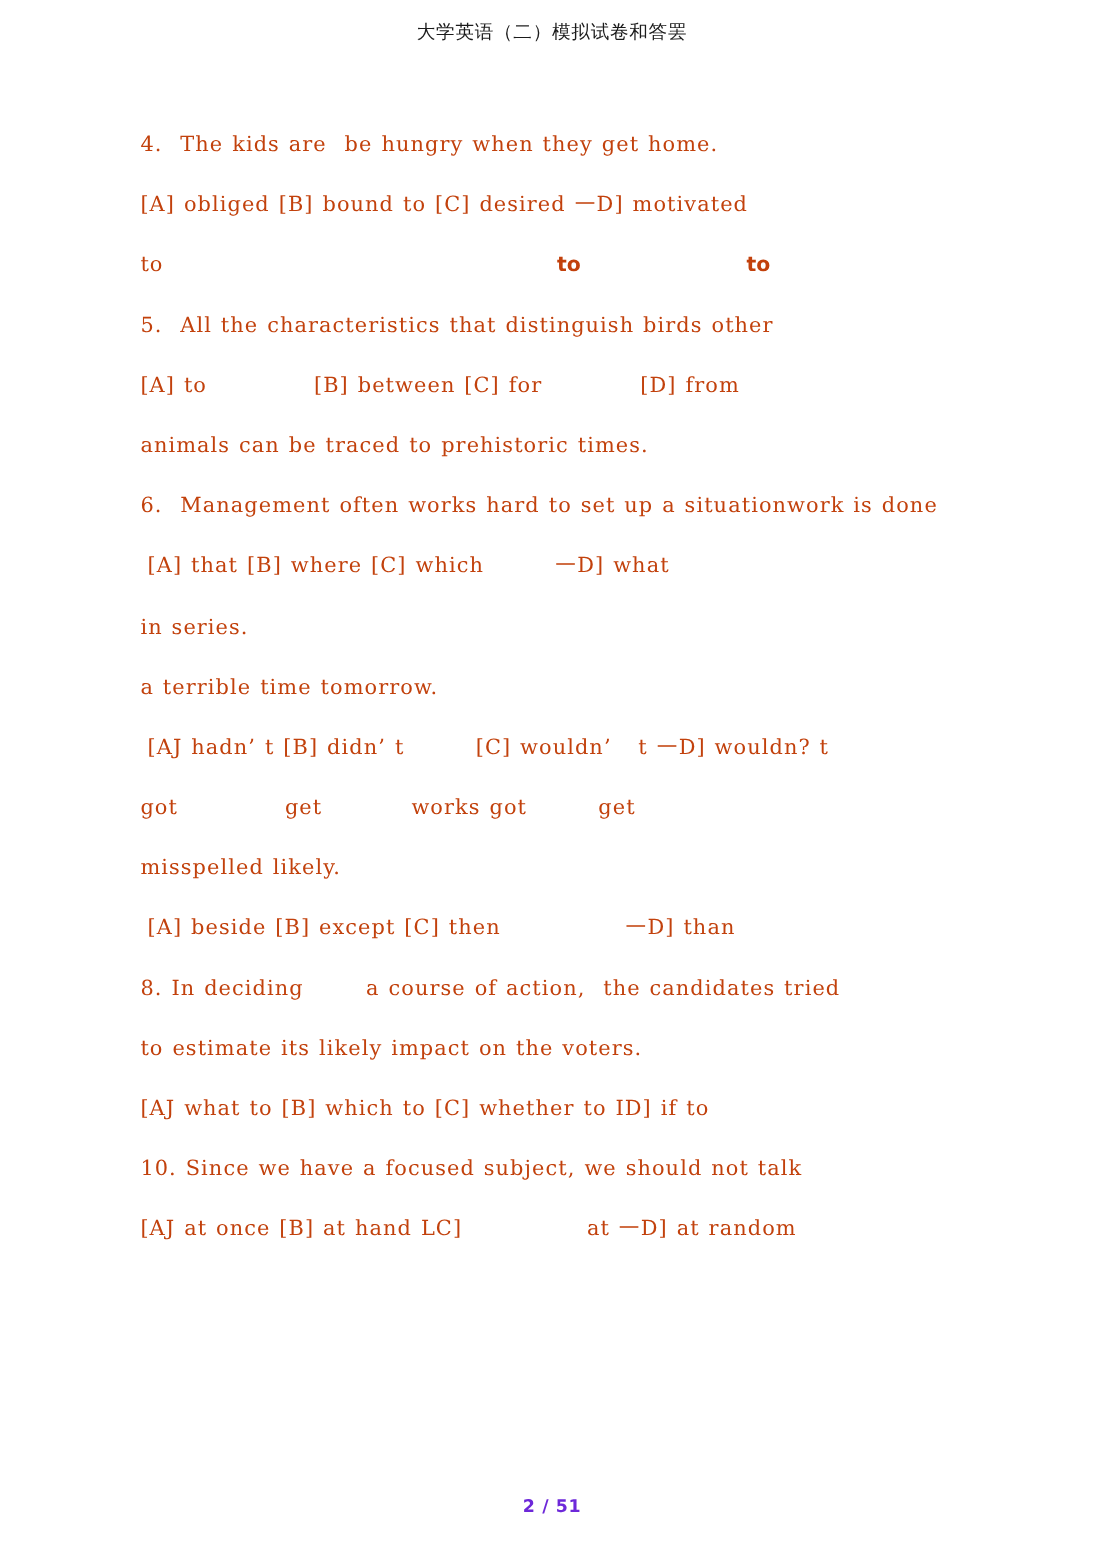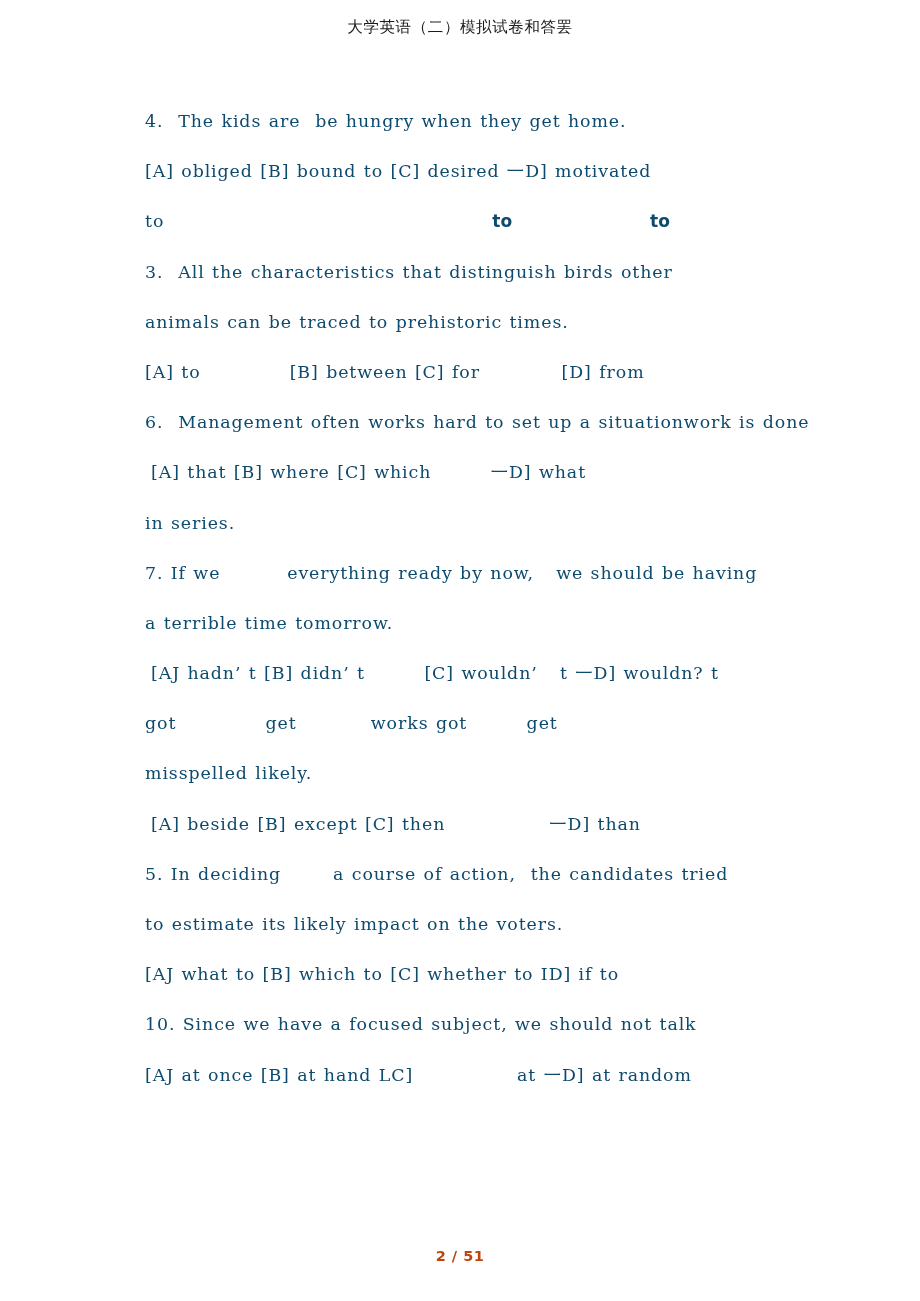--- a/index.html
+++ b/index.html
@@ -45,25 +45,24 @@
     top: 96px;
     left: 117px;
     width: 690px;
   }
 
   .line {
     font-family: "DejaVu Serif", "Liberation Serif", serif;
     font-size: 17.4px;
     line-height: 50.2px;
     height: 50.2px;
-    color: #0c4a6e;
+    color: #c2410c;
     white-space: pre;
     letter-spacing: 0.9px;
     word-spacing: 1px;
-    margin-left: 28px;
   }
 
   
   .line.indent { padding-left: 6px; }
 
   
   .alt-to {
     font-family: "DejaVu Sans", "Liberation Sans", sans-serif;
     font-weight: 700;
     font-size: 17px;
@@ -73,65 +72,64 @@
   
   .doc-footer {
     position: absolute;
     top: 1248px;
     left: 0;
     width: 920px;
     text-align: center;
     font-family: "DejaVu Sans", "Liberation Sans", sans-serif;
     font-size: 14.5px;
     font-weight: 700;
-    color: #c2410c;
+    color: #6d28d9;
     letter-spacing: 0.5px;
   }
 </style>
 </head>
 <body style="background: rgb(255, 255, 255);">
 
 <div class="page">
 
   <div class="doc-header">大学英语（二）模拟试卷和答罢</div>
 
   <div class="content">
 
     <div class="line">4.  The kids are  be hungry when they get home.</div>
 
     <div class="line">[A] obliged [B] bound to [C] desired 一D] motivated</div>
 
     <div class="line"><span>to</span><span style="display:inline-block;width:328px"></span><span class="alt-to">to</span><span style="display:inline-block;width:138px"></span><span class="alt-to">to</span></div>
 
-    <div class="line">3.  All the characteristics that distinguish birds other</div>
+    <div class="line">5.  All the characteristics that distinguish birds other</div>
+
+    <div class="line">[A] to            [B] between [C] for           [D] from</div>
 
     <div class="line">animals can be traced to prehistoric times.</div>
-
-    <div class="line">[A] to            [B] between [C] for           [D] from</div>
 
     <div class="line">6.  Management often works hard to set up a situationwork is done</div>
 
     <div class="line indent">[A] that [B] where [C] which        一D] what</div>
 
     <div class="line">in series.</div>
 
-    <div class="line">7. If we         everything ready by now,   we should be having</div>
 
     <div class="line">a terrible time tomorrow.</div>
 
     <div class="line indent">[AJ hadn’ t [B] didn’ t        [C] wouldn’   t 一D] wouldn? t</div>
 
     <div class="line">got            get          works got        get</div>
 
 
     <div class="line">misspelled likely.</div>
 
     <div class="line indent">[A] beside [B] except [C] then              一D] than</div>
 
-    <div class="line">5. In deciding       a course of action,  the candidates tried</div>
+    <div class="line">8. In deciding       a course of action,  the candidates tried</div>
 
     <div class="line">to estimate its likely impact on the voters.</div>
 
     <div class="line">[AJ what to [B] which to [C] whether to ID] if to</div>
 
 
     <div class="line">10. Since we have a focused subject, we should not talk</div>
 
     <div class="line">[AJ at once [B] at hand LC]              at 一D] at random</div>
 

